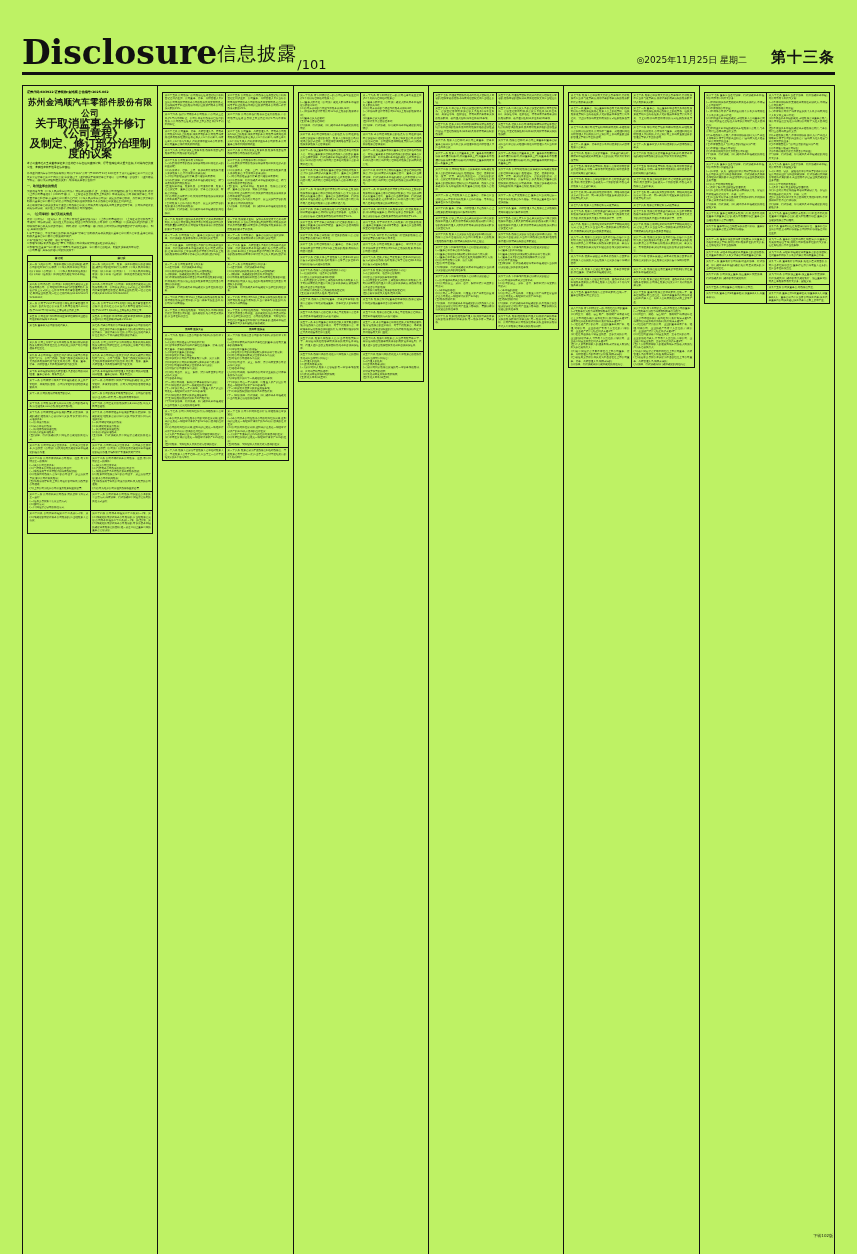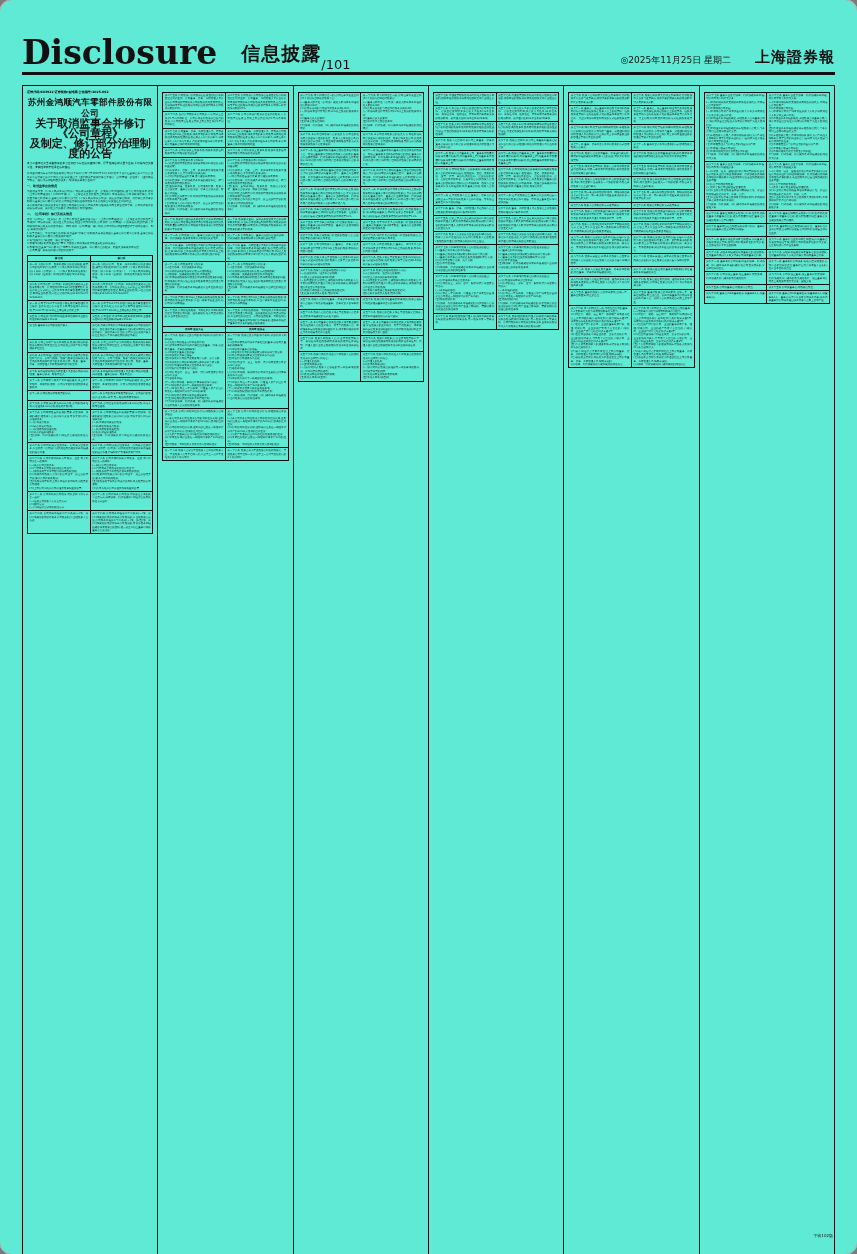--- a/index.html
+++ b/index.html
@@ -1,34 +1,33 @@
 <!DOCTYPE html>
 <html><head>
 <meta charset="utf-8">
 <style>
   html,body{margin:0;padding:0;background:#7a7a7a;}
   body{font-family:"DejaVu Sans","Liberation Sans",sans-serif;}
   .page{
-    position:relative;width:857px;height:1254px;background:#5eead4;margin:0 auto;
+    position:relative;width:857px;height:1254px;background:#bef264;margin:0 auto;
     box-sizing:border-box;padding:26px 22px 14px 22px;
     outline:1px solid #bbb;
-    border-radius:12px;
   }
   
   .masthead{
     position:relative;height:46px;border-bottom:3px solid #111;
     display:flex;align-items:flex-end;
   }
   .mast-logo-fallback{
     font-family:"DejaVu Serif","Liberation Serif",serif;
     font-weight:bold;font-size:33px;color:#111;line-height:1;padding-bottom:3px;
   }
   .mast-cn{
     font-family:"DejaVu Sans","Liberation Sans",sans-serif;
-    font-weight:bold;font-size:19px;color:#111;margin-left:24px;padding-bottom:5px;
+    font-weight:normal;font-size:19px;color:#111;margin-left:0;padding-bottom:5px;
     letter-spacing:1px;
   }
   .mast-num{
     font-size:13px;color:#111;padding-bottom:0;margin-left:0;
   }
   .mast-right{
     margin-left:auto;display:flex;align-items:flex-end;gap:24px;padding-bottom:5px;
   }
   .mast-date{font-size:9px;color:#111;}
   .mast-paper{
@@ -78,31 +77,31 @@
 <body>
 
 <div class="page">
 
   <div class="masthead">
     <div class="mast-logo-fallback">Disclosure</div>
     <div class="mast-cn">信息披露</div>
     <div class="mast-num">/101</div>
     <div class="mast-right">
       <div class="mast-date">◎2025年11月25日 星期二</div>
-      <div class="mast-paper">上海證券報</div>
+      <div class="mast-paper">第十三条</div>
     </div>
   </div>
 
   <div class="frame">
 
     <div class="col">
       <div class="code">证券代码:603922 证券简称:金鸿顺 公告编号:2025-062</div>
       <div class="title1">苏州金鸿顺汽车零部件股份有限公司</div>
       <div class="title2">关于取消监事会并修订《公司章程》</div>
-      <div class="title2">及制定、修订部分治理制度的公告</div>
+      <div class="title2">及制定、修订部分治理制度的议案</div>
       <div class="note">本公司董事会及全体董事保证本公告内容不存在任何虚假记载、误导性陈述或者重大遗漏,并对其内容的真实性、准确性和完整性承担法律责任。</div>
       <div class="t">苏州金鸿顺汽车零部件股份有限公司(以下简称"公司")于2025年11月14日召开了第三届董事会第二十次会议及第三届监事会第二十四次会议,审议通过了《金鸿顺关于取消监事会并修订〈公司章程〉的议案》《金鸿顺关于制定、修订部分治理制度的议案》,现将有关事项公告如下:</div>
       <div class="hd">一、取消监事会的情况</div>
       <div class="t">为贯彻落实新《中华人民共和国公司法》等法律法规要求,进一步完善公司治理结构,提升公司治理水平,根据《上市公司章程指引》(2025年修订)、《上海证券交易所股票上市规则》等相关规定,公司拟取消监事会,不再设置监事会和监事,由董事会审计委员会行使《中华人民共和国公司法》规定的监事会职权。原监事会及监事的职权由董事会审计委员会承接,公司现任监事的任期及职务自本次股东会审议通过之日起终止。</div>
       <div class="t">本次取消监事会相关议案尚需提交公司股东会审议,公司将及时办理相关工商变更登记等手续。公司将严格按照相关法律法规、规范性文件的要求,持续完善公司治理结构。</div>
       <div class="hd">二、《公司章程》修订及相关情况</div>
       <div class="t">根据《公司法》《证券法》及《上市公司独立董事管理办法》《上市公司章程指引》《上海证券交易所股票上市规则》等法律法规、规范性文件的规定,结合公司实际情况,公司拟对《公司章程》中的相关条款进行修订,并对取消监事会相关条款进行修订。同时,根据《公司章程》修订情况,公司对部分治理制度进行了相应的修订、制定,具体情况如下:</div>
       <div class="t">1.鉴于监事会、不设监事会的监事,将原董事"监事会"的职权及其相关职责由董事会审计委员会承接,董事会相关职权及董事会审计委员会职责相应调整;</div>
       <div class="t">2.将"股东大会"表述统一修订为"股东会";</div>
       <div class="t">3.新增"利润分配及现金分红"章节,并完善公司利润分配及现金分红的相关规定;</div>

